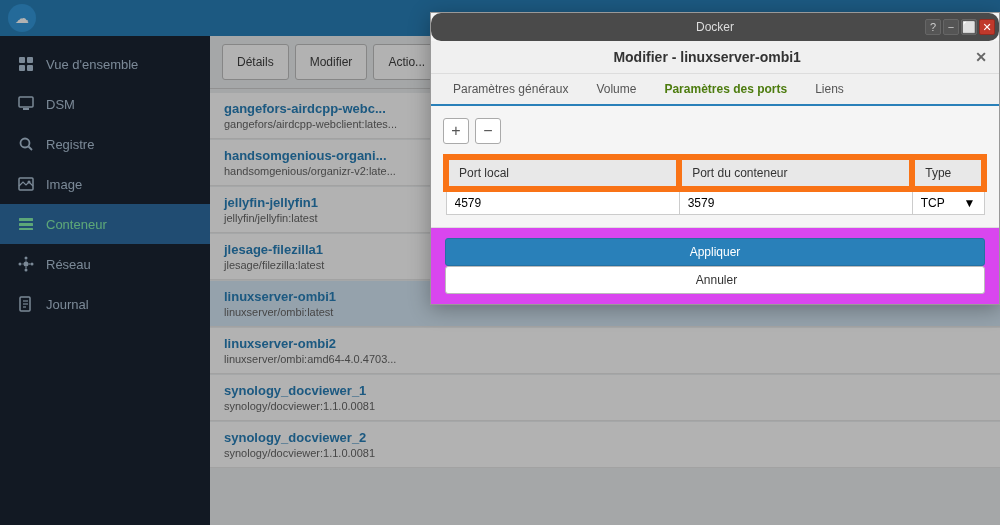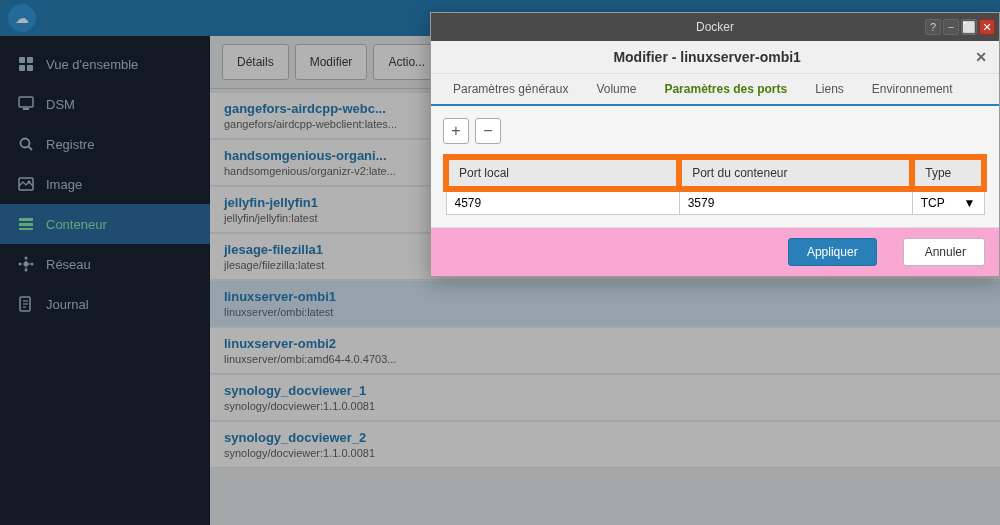--- a/index.html
+++ b/index.html
@@ -246,22 +246,23 @@
       align-items: center;
       justify-content: space-between;
     }
 
     
     .dialog-footer {
       display: flex;
       justify-content: flex-end;
       padding: 10px 14px;
       border-top: 1px solid #ddd;
-      background: #f9a8d4;
-      gap: 26px;
+      background: #d946ef;
+      gap: 0;
+      flex-direction: column;
     }
     .footer-btn {
       padding: 6px 18px;
       border-radius: 3px;
       cursor: pointer;
       font-size: 12px;
       border: 1px solid transparent;
     }
     .footer-btn.primary {
       background: #2980b9;
@@ -277,20 +278,21 @@
 
     
     .docker-top {
       background: #4a4a4a;
       height: 28px;
       display: flex;
       align-items: center;
       justify-content: center;
       padding: 0 8px;
       position: relative;
+      border-radius: 10px;
     }
     .docker-top-title {
       color: #ddd;
       font-size: 12px;
     }
     .docker-top-btns {
       position: absolute;
       right: 4px;
       display: flex;
       gap: 2px;
@@ -490,23 +492,20 @@
       <span>Paramètres généraux</span>
     </div>
     <div class="tab">
       <span>Volume</span>
     </div>
     <div class="tab active">
       <span>Paramètres des ports</span>
     </div>
     <div class="tab">
       <span>Liens</span>
-    </div>
-    <div class="tab">
-      <span>Environnement</span>
     </div>
   </div>
 
   <div class="modal-content">
 
     <div class="port-actions">
       <button class="port-action-btn">+</button>
       <button class="port-action-btn">−</button>
     </div>
 

